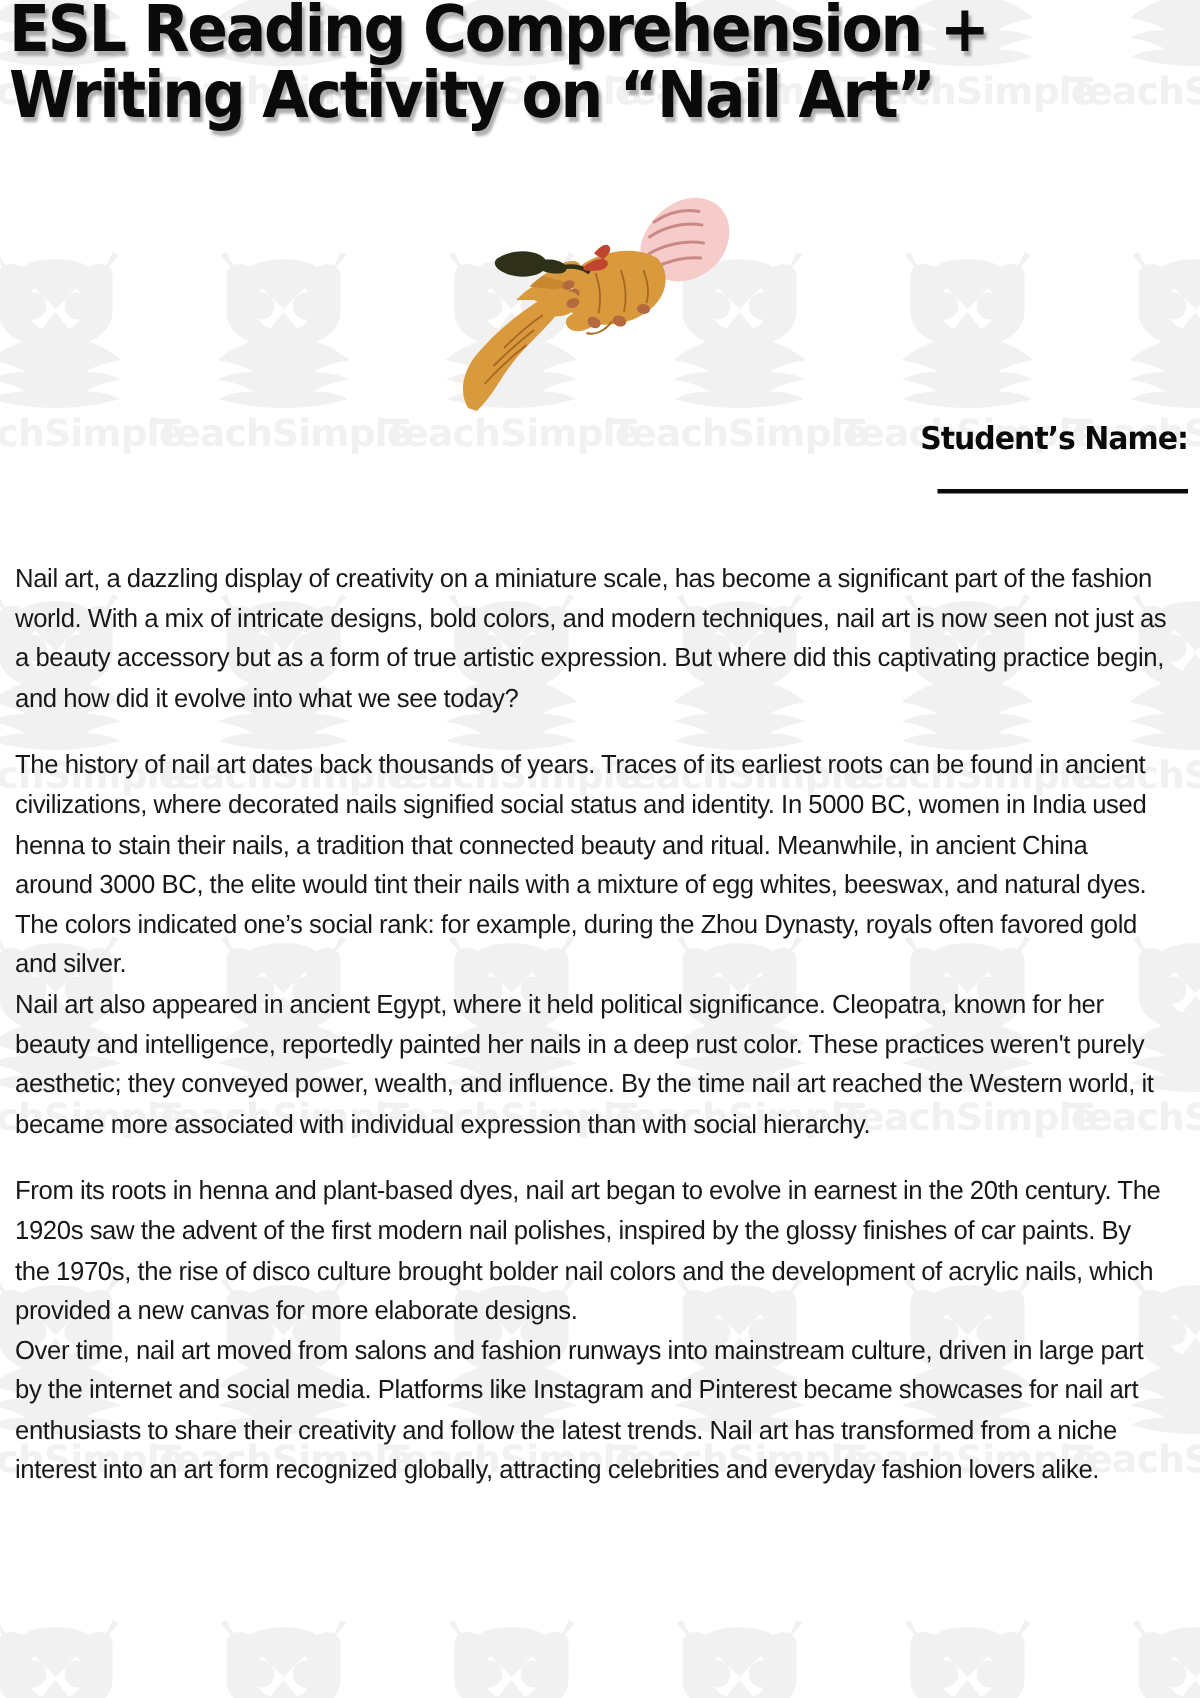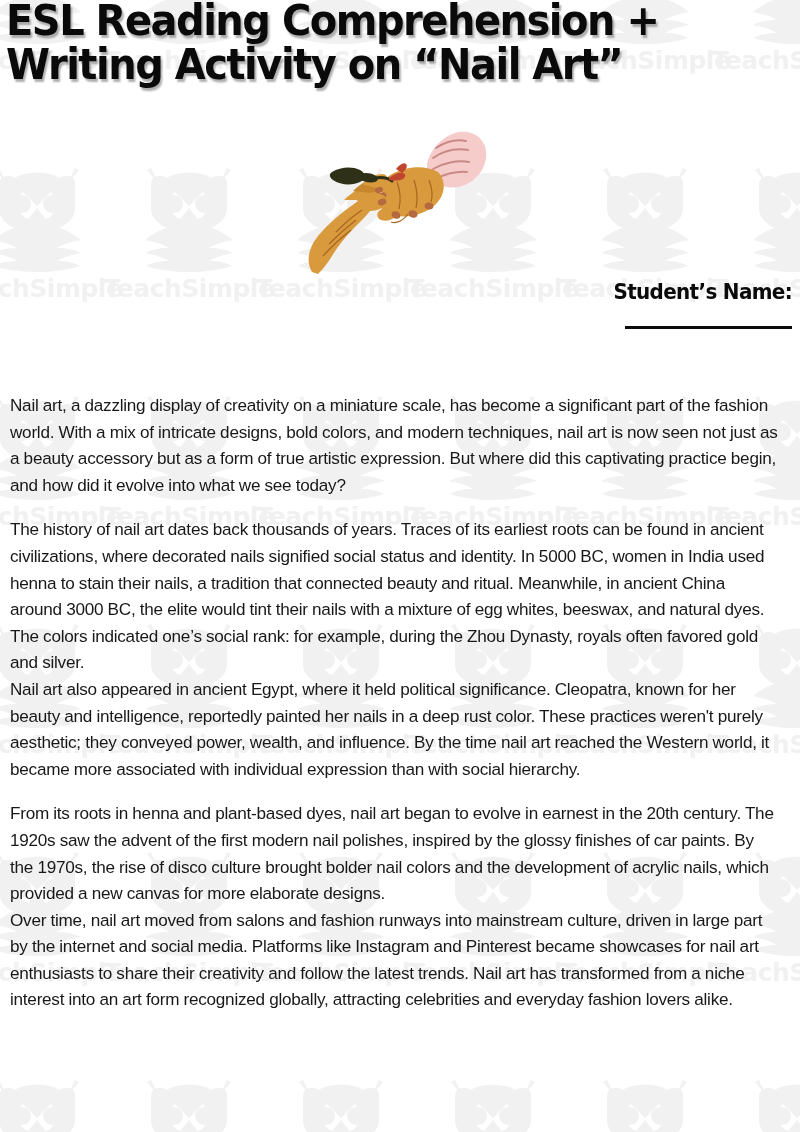--- a/index.html
+++ b/index.html
@@ -112,21 +112,21 @@
     margin-left: auto;
     width: 167px;
     height: 3px;
     background: #0b0b0b;
   }
 
   
   #passage {
     position: absolute;
     left: 10px;
-    top: 392px;
+    top: 372px;
     width: 782px;
   }
   .passage-para {
     margin: 0 0 18px 0;
     font-family: "Liberation Sans", sans-serif;
     font-size: 17.4px;
     line-height: 26.6px;
     color: #181818;
     letter-spacing: -0.25px;
     word-spacing: -0.2px;

